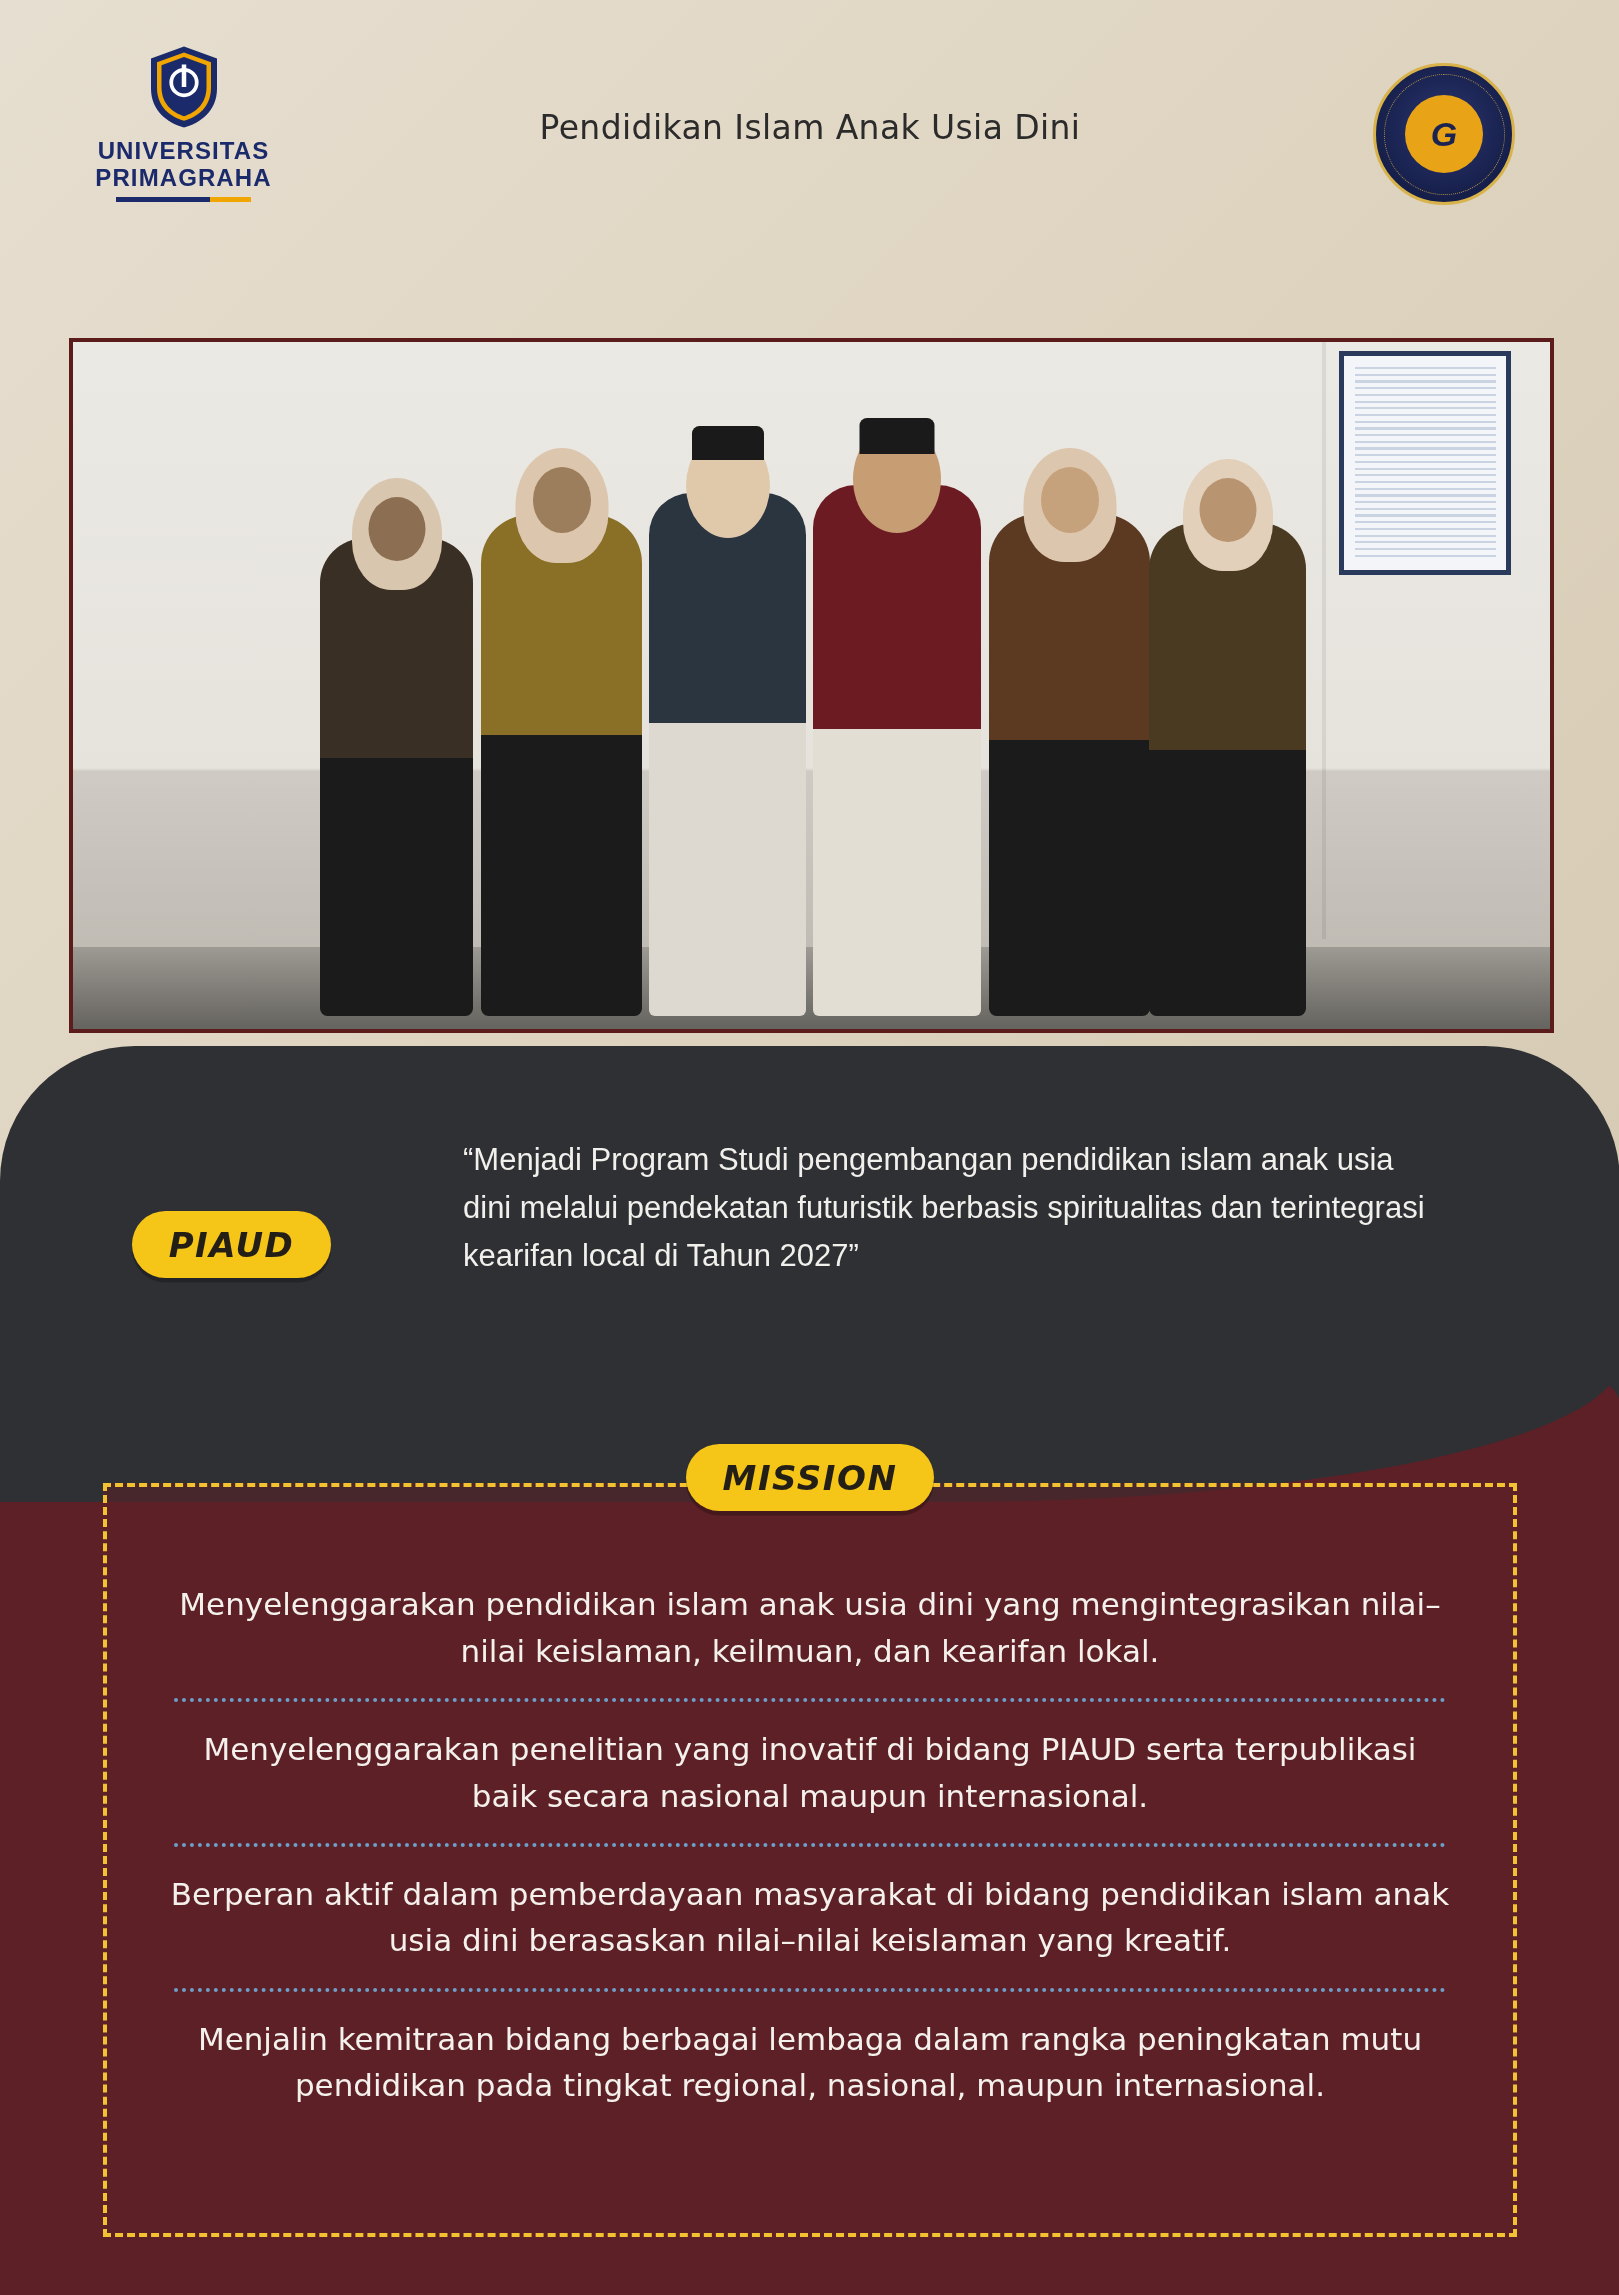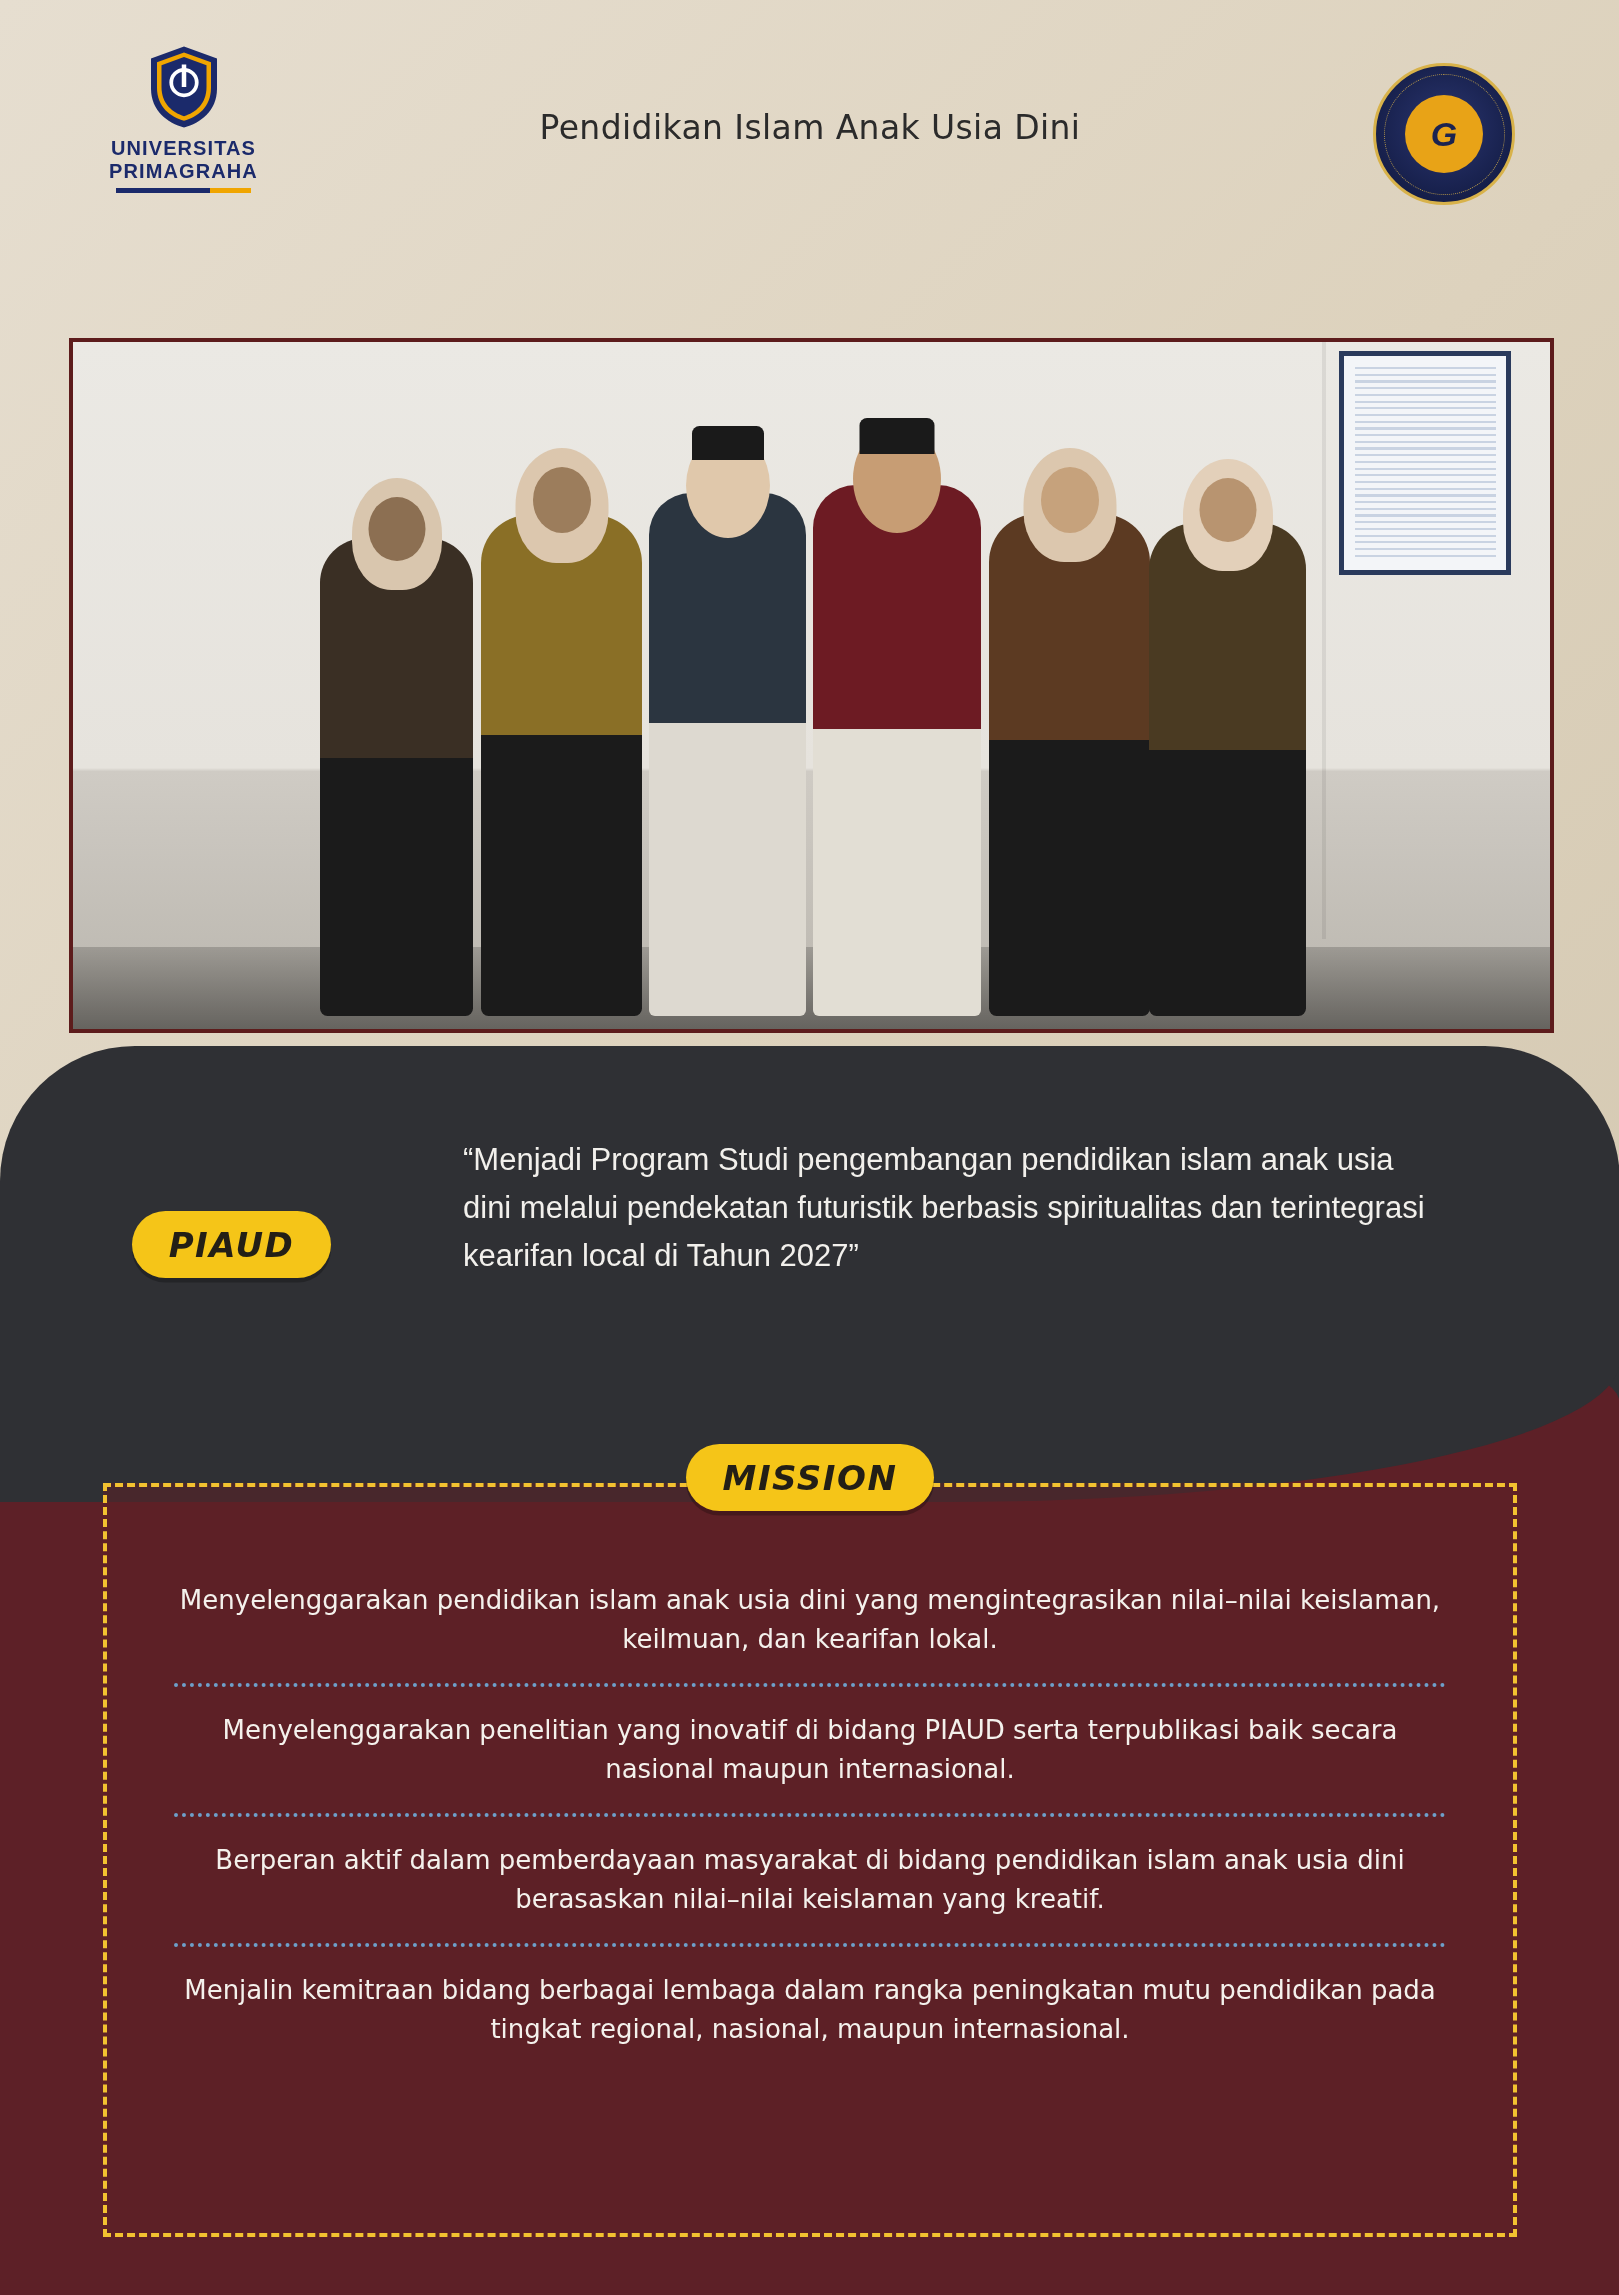--- a/index.html
+++ b/index.html
@@ -34,21 +34,21 @@
   }
   .shield {
     width: 72px;
     height: 84px;
     margin: 0 auto;
     position: relative;
   }
   .shield svg { display:block; }
   .logo-left .uni-name {
     margin-top: 7.5px;
-    font-size: 20px;
+    font-size: 24px;
     font-weight: bold;
     letter-spacing: 1.1px;
     color: #1b2a6b;
     line-height: 1.15;
   }
   .logo-left .uni-bar {
     margin: 5.2px auto 0;
     width: 135px;
     height: 5.2px;
     background: linear-gradient(90deg, #1b2a6b 0%, #1b2a6b 70%, #f0a500 70%, #f0a500 100%);
@@ -220,21 +220,21 @@
     left: 103px;
     right: 103px;
     top: 1483px;
     bottom: 58px;
     border: 4.5px dashed #f2c230;
     background: rgba(93,32,39,.55);
     padding: 75px 45px 30px;
   }
   .mission-item {
     color: #f4f1ec;
-    font-size: 26px;
+    font-size: 31px;
     line-height: 1.5;
     text-align: center;
     font-family: "DejaVu Sans", sans-serif;
     padding: 19.4px 15px;
   }
   .divider {
     border-top: 4.5px dotted #6e9fc9;
     margin: 4.5px 22.4px;
   }
 </style>

